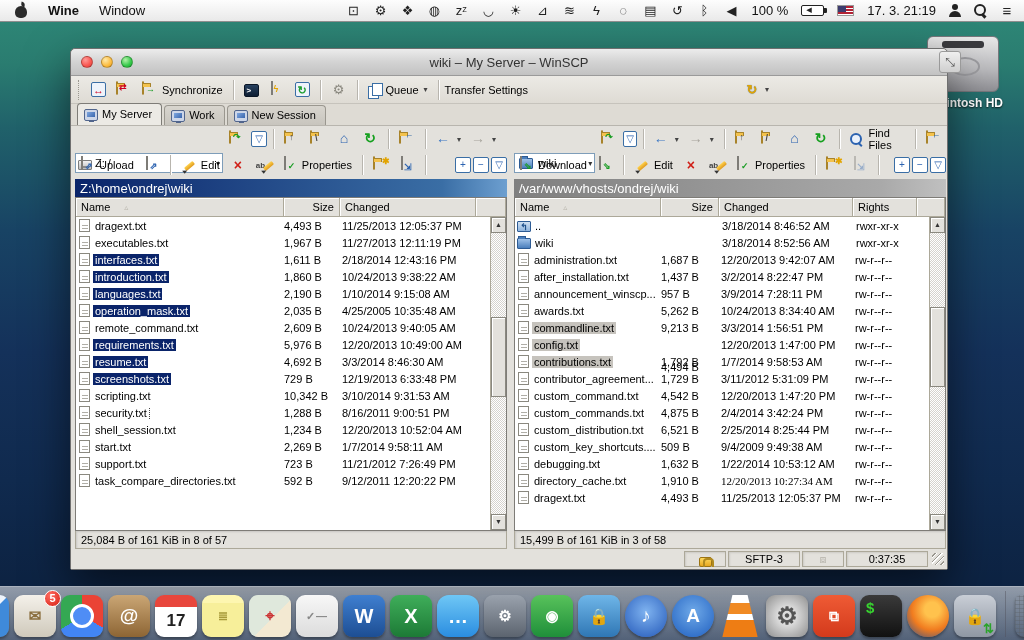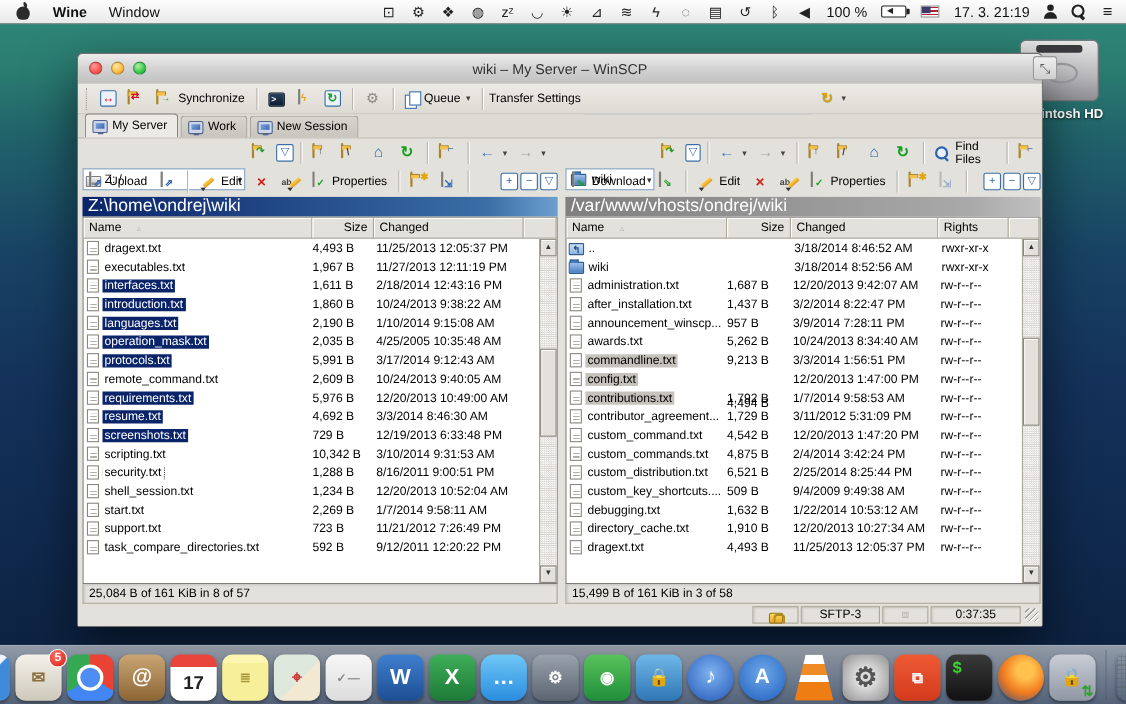--- a/index.html
+++ b/index.html
@@ -126,21 +126,21 @@
 
   
   .panels { flex:1; display:flex; padding:0 4px; gap:7px; background:#e3e1dc; min-height:0; }
   .panel { width:432px; display:flex; flex-direction:column; min-height:0; }
   .driverow { height:26px; display:flex; align-items:center; gap:2px; padding:2px 0; }
   .combo { height:20px; background:#fff; border:1px solid #7e9db9; display:flex; align-items:center;
     padding:0 2px; gap:3px; font-size:11px;margin-top:48px; }
   .combo .dd { margin-left:auto; color:#333; }
   .combo.left { width:148px; } .combo.right { width:96px; }
   .cmdrow { height:27px; display:flex; align-items:center; gap:2px; padding:1px 0 2px; }
-  .pathbar { height:18px; display:flex; align-items:center; padding:0 5px; font-size:16px; color:#fff; }
+  .pathbar { height:18px; display:flex; align-items:center; padding:0 5px; font-size:13px; color:#fff; }
   .pathbar.active { background:linear-gradient(90deg,#0a246a,#3a6ea5 85%,#6d9fd0); }
   .pathbar.inactive { background:linear-gradient(90deg,#7f7f7f,#a9a9a9 85%,#c0c0c0); }
 
   .listwrap { flex:1; display:flex; flex-direction:column; border:1px solid #7e7c77; background:#fff; min-height:0; }
   .colhdr { height:19px; display:flex; background:#e3e1dc; flex:none; }
   .hcell { border-right:1px solid #aca899; border-bottom:1px solid #aca899;
     box-shadow:inset 1px 1px 0 #fff; padding:2px 5px; font-size:11px; display:flex; align-items:center; }
   .hcell .sortup { color:#b9b6ad; font-size:8px; margin-left:14px; }
   .listbody { flex:1; display:flex; min-height:0; }
   .rows { flex:1; overflow:hidden; }
@@ -459,26 +459,20 @@
                 <span class="fname" style="width: 191px;"><span class="hl">languages.txt</span></span>
                 <span class="fsize" style="width: 56px;">2,190 B</span>
                 <span class="fdate" style="width: 150px;">1/10/2014  9:15:08 AM</span>
               </div>
               <div class="frow sel">
                 <span class="fic doc-i"></span>
                 <span class="fname" style="width: 191px;"><span class="hl">operation_mask.txt</span></span>
                 <span class="fsize" style="width: 56px;">2,035 B</span>
                 <span class="fdate" style="width: 150px;">4/25/2005  10:35:48 AM</span>
               </div>
-              <div class="frow sel">
-                <span class="fic doc-i"></span>
-                <span class="fname" style="width: 191px;"><span class="hl">protocols.txt</span></span>
-                <span class="fsize" style="width: 56px;">5,991 B</span>
-                <span class="fdate" style="width: 150px;">3/17/2014  9:12:43 AM</span>
-              </div>
               <div class="frow">
                 <span class="fic doc-i"></span>
                 <span class="fname" style="width: 191px;"><span class="hl">remote_command.txt</span></span>
                 <span class="fsize" style="width: 56px;">2,609 B</span>
                 <span class="fdate" style="width: 150px;">10/24/2013  9:40:05 AM</span>
               </div>
               <div class="frow sel">
                 <span class="fic doc-i"></span>
                 <span class="fname" style="width: 191px;"><span class="hl">requirements.txt</span></span>
                 <span class="fsize" style="width: 56px;">5,976 B</span>
@@ -751,21 +745,21 @@
                 <span class="fic doc-i"></span>
                 <span class="fname" style="width: 129px;"><span class="hl">debugging.txt</span></span>
                 <span class="fsize" style="width: 58px;">1,632 B</span>
                 <span class="fdate" style="width: 134px;">1/22/2014 10:53:12 AM</span>
                 <span class="frights" style="width: 64px;">rw-r--r--</span>
               </div>
               <div class="frow">
                 <span class="fic doc-i"></span>
                 <span class="fname" style="width: 129px;"><span class="hl">directory_cache.txt</span></span>
                 <span class="fsize" style="width: 58px;">1,910 B</span>
-                <span class="fdate" style="width: 134px;">12/20/2013 10:27:34 AM</span>
+                <span class="fdate" style="width: 134px; font-family: Liberation Serif, serif;">12/20/2013 10:27:34 AM</span>
                 <span class="frights" style="width: 64px;">rw-r--r--</span>
               </div>
               <div class="frow">
                 <span class="fic doc-i"></span>
                 <span class="fname" style="width: 129px;"><span class="hl">dragext.txt</span></span>
                 <span class="fsize" style="width: 58px;">4,493 B</span>
                 <span class="fdate" style="width: 134px;">11/25/2013 12:05:37 PM</span>
                 <span class="frights" style="width: 64px;">rw-r--r--</span>
               </div>
             </div>

